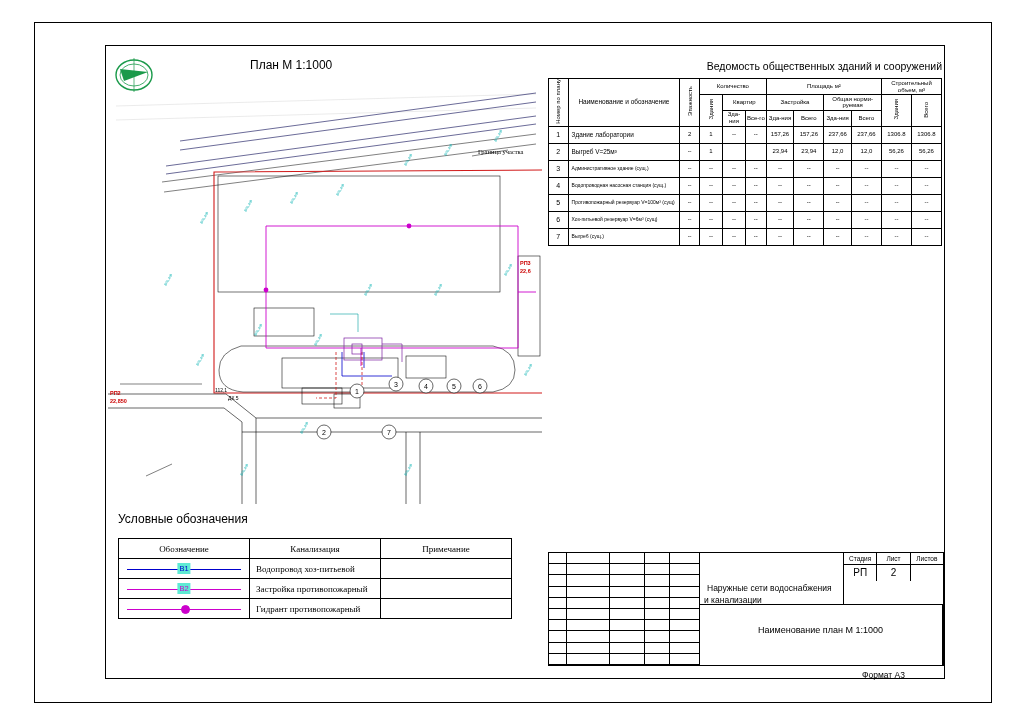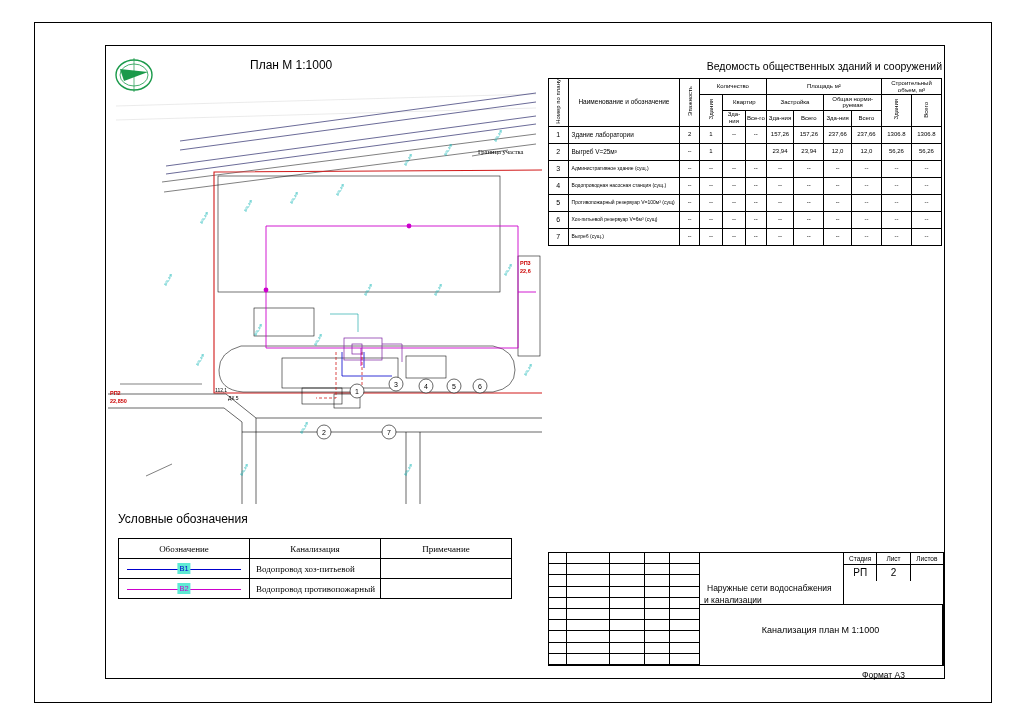--- a/index.html
+++ b/index.html
@@ -558,21 +558,31 @@
           <td class="nm">Водопровод хоз-питьевой</td>
           <td class="note"></td>
         </tr>
         <tr>
           <td class="sym">
             <span class="lg b2">
               <span class="line"></span>
               <span class="lbl">B2</span>
             </span>
           </td>
-          <td class="nm">Водопровод противопожарный</td>
+          <td class="nm">Застройка противопожарный</td>
+          <td class="note"></td>
+        </tr>
+        <tr>
+          <td class="sym">
+            <span class="lg hyd">
+              <span class="line"></span>
+              <span class="dot"></span>
+            </span>
+          </td>
+          <td class="nm">Гидрант противопожарный</td>
           <td class="note"></td>
         </tr>
       </tbody>
   </table>
 
   <div class="stamp">
     <div class="col-left">
       <div class="r"></div>
         <div class="r"></div>
         <div class="r"></div>
@@ -598,20 +608,20 @@
           <div>Стадия</div>
           <div>Лист</div>
           <div>Листов</div>
         </div>
         <div class="vrow">
           <div>РП</div>
           <div>2</div>
           <div></div>
         </div>
       </div>
-      <div class="plantitle">Канализация план М 1:1000</div>
+      <div class="plantitle">Наименование план М 1:1000</div>
       <div class="orgbox"></div>
     </div>
   </div>
 
   <div class="format-label">Формат  А3</div>
 
 </div>
 
 </body></html>

